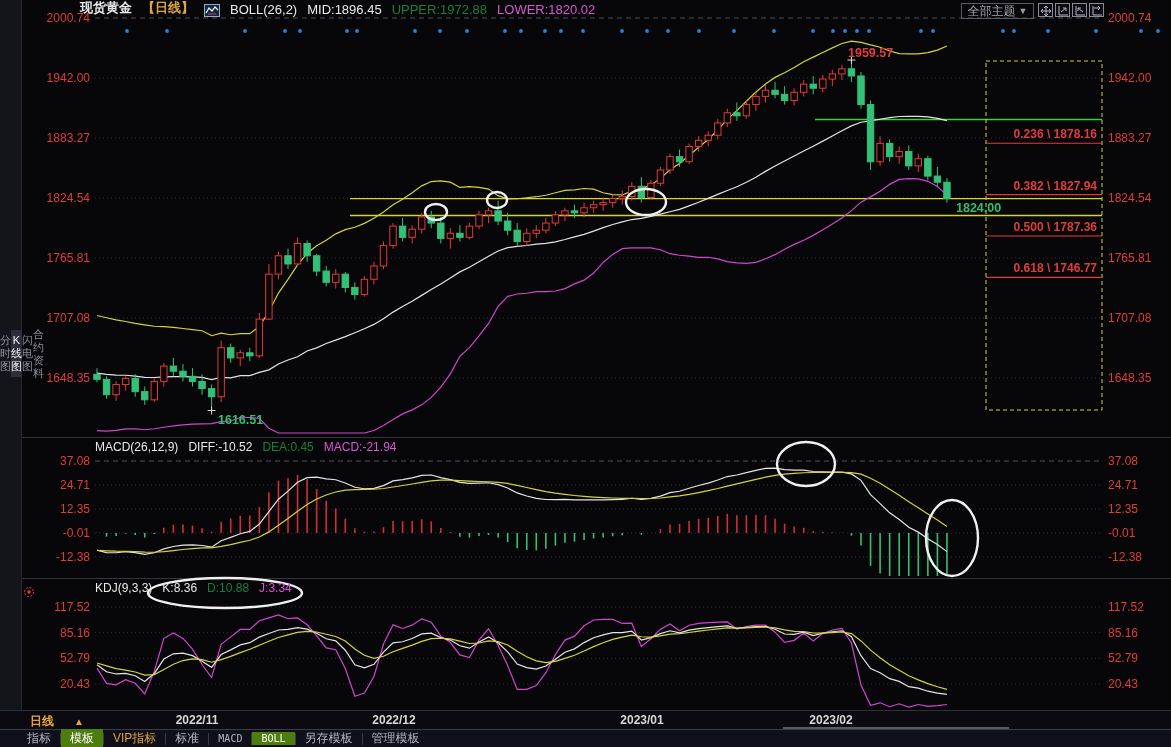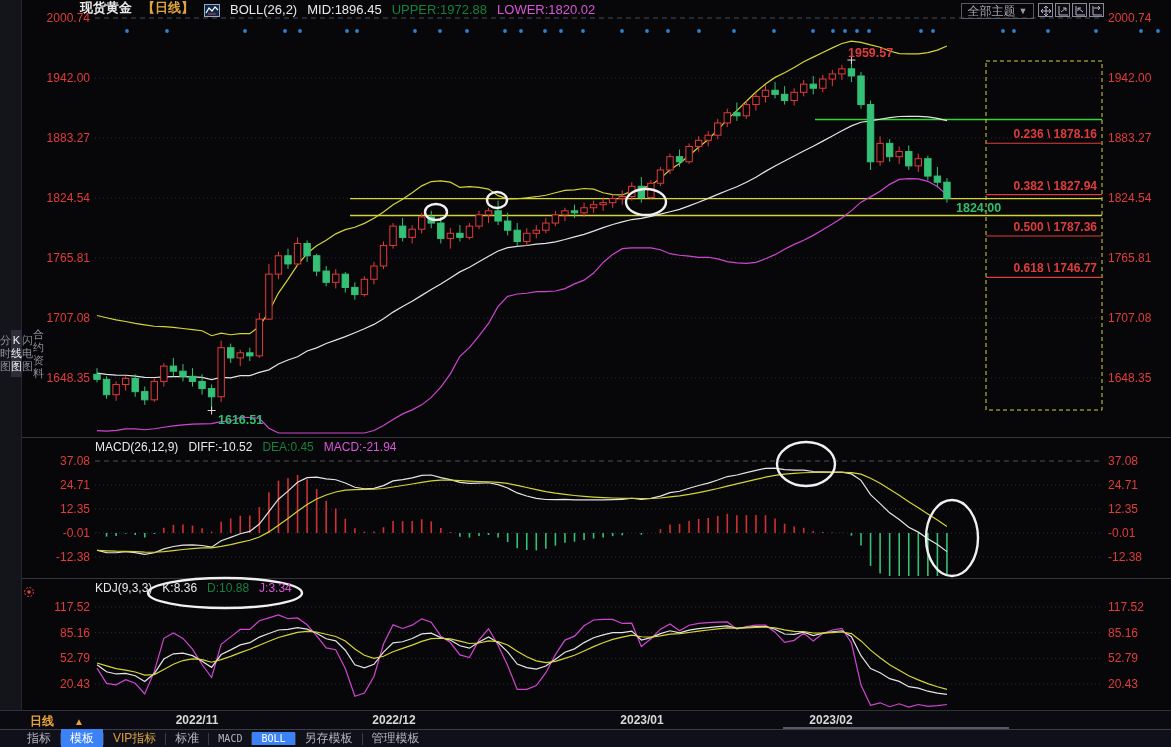--- a/index.html
+++ b/index.html
@@ -38,21 +38,21 @@
   .period-btn{position:absolute;left:30px;top:2px;color:#e8a33d;font-size:12px;font-weight:bold;
               cursor:pointer;display:flex;gap:20px;align-items:center;}
   .period-btn .arr{font-size:10px;}
   .month-label{position:absolute;top:2px;color:#d8d8d8;font-size:12px;font-weight:bold;transform:translateX(-50%);}
   .scroll-thumb{position:absolute;left:783px;top:16px;width:226px;height:2px;background:#5a5a64;cursor:pointer;}
   
   .toolbar{position:absolute;left:0;top:729px;width:1171px;height:18px;background:#10101a;
            border-top:1px solid #3c3c46;box-sizing:border-box;display:flex;align-items:center;
            padding-left:18px;font-size:12px;}
   .tb-tab{padding:1px 9px;color:#b4b4be;cursor:pointer;white-space:nowrap;}
-  .tb-tab.active{background:#3b82f6;color:#ffffff;}
+  .tb-tab.active{background:#4d7c0f;color:#ffffff;}
   .tb-tab.vip{color:#d8a23c;text-align:right;}
   .tb-tab.mono{font-family:"DejaVu Sans Mono",monospace;font-size:10px;text-align:right;}
   .tb-sep{width:1px;height:12px;background:#3c3c46;}
   svg text{font-family:"Liberation Sans",sans-serif;}
 </style>
 </head>
 <body>
 
 <div class="app">
 

